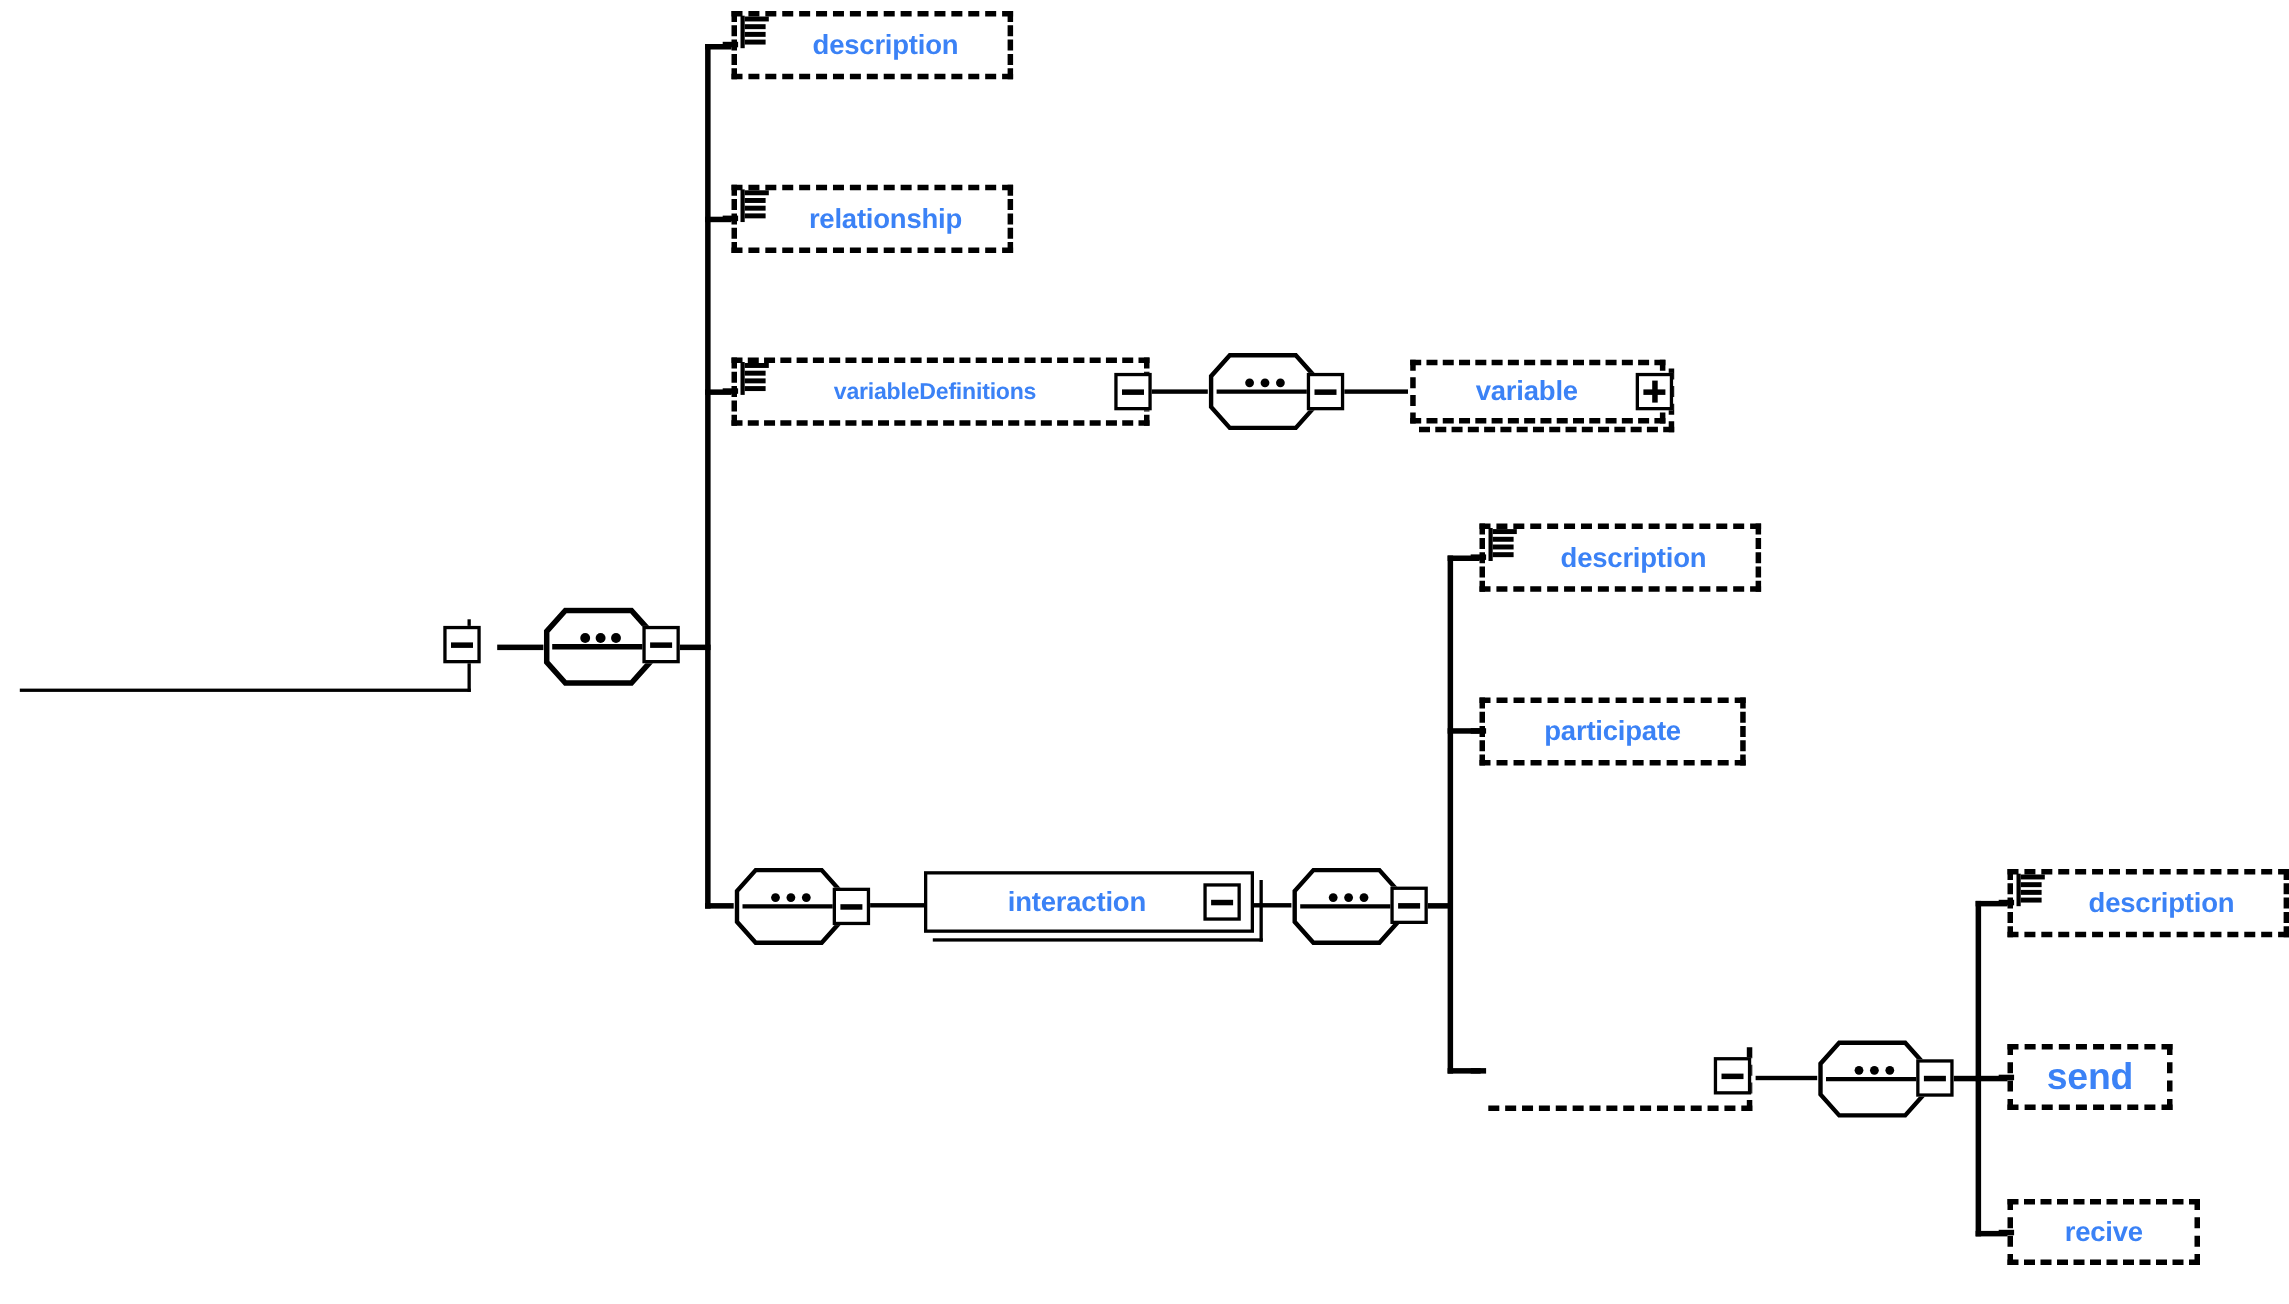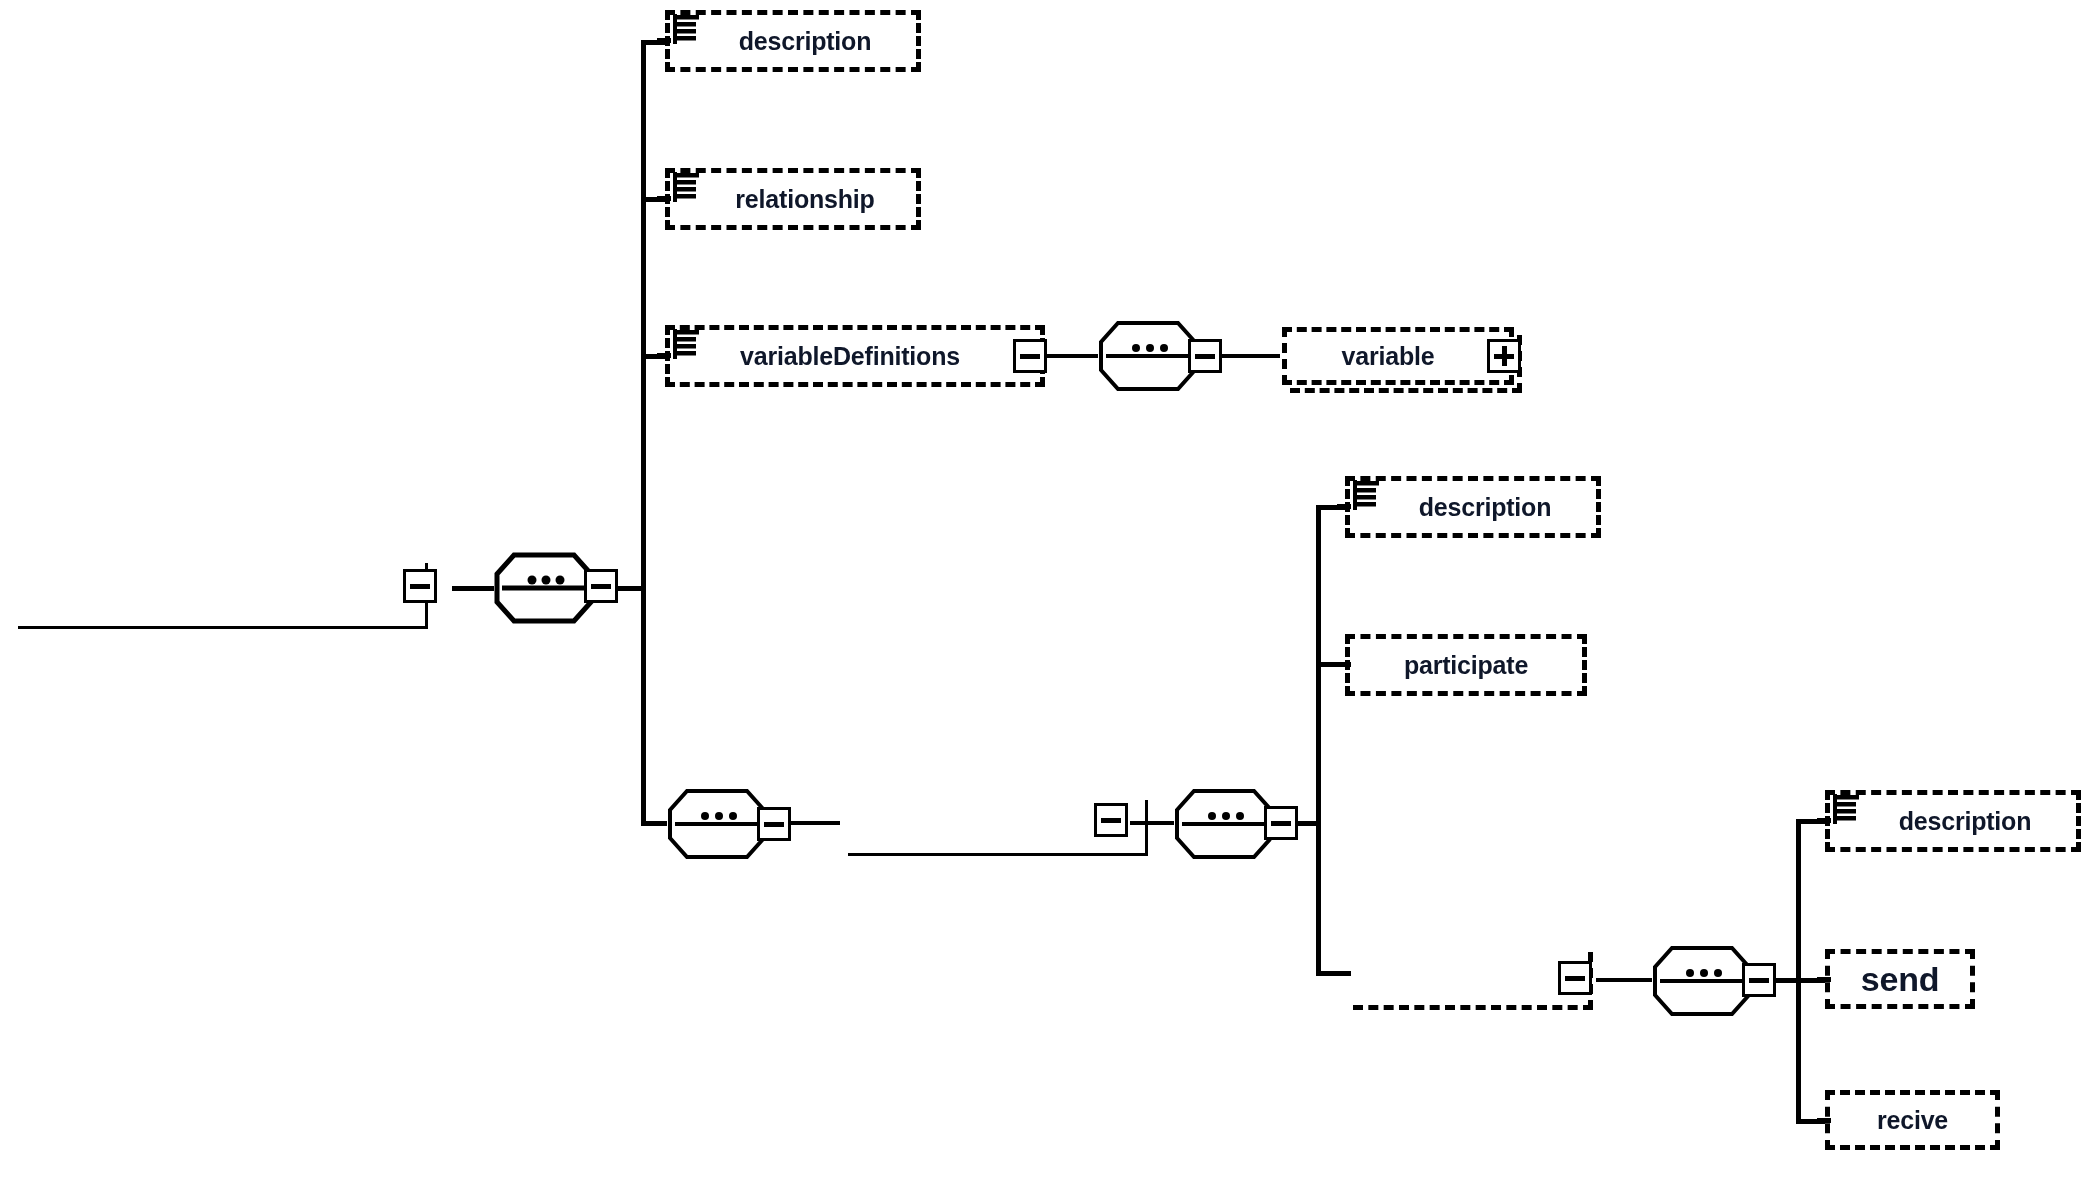--- a/index.html
+++ b/index.html
@@ -26,21 +26,21 @@
   .node {
     position: absolute;
     box-sizing: border-box;
     background: #ffffff;
     display: flex;
     align-items: center;
     justify-content: center;
   }
   .node .node-label {
     font-weight: bold;
-    color: #0f172a;
+    color: #3b82f6;
     letter-spacing: -0.2px;
     white-space: nowrap;
     line-height: 1;
   }
   .node.solid {
     border: 3px solid #000000;
   }
   .node.dashed {
     border: 5px dashed #000000;
   }
@@ -185,21 +185,21 @@
     <svg width="26" height="30" viewBox="0 0 26 30">
       <rect x="0" y="0" width="4" height="30" fill="#000000"></rect>
       <rect x="4" y="1" width="22" height="4.5" fill="#000000"></rect>
       <rect x="4" y="8" width="19" height="4.5" fill="#000000"></rect>
       <rect x="4" y="15" width="19" height="4.5" fill="#000000"></rect>
       <rect x="4" y="22" width="19" height="4.5" fill="#000000"></rect>
     </svg>
   </div>
 
   <div class="node dashed" style="left:665px;top:325px;width:380px;height:62px;">
-    <span class="node-label" style="font-size:25px;margin-left:16px;margin-right:26px;">variableDefinitions</span>
+    <span class="node-label" style="font-size:21px;margin-left:16px;margin-right:26px;">variableDefinitions</span>
   </div>
   <div class="nub" style="left:657px;top:353px;"></div>
   <div class="doc-icon" style="left:673px;top:329px;">
     <svg width="26" height="30" viewBox="0 0 26 30">
       <rect x="0" y="0" width="4" height="30" fill="#000000"></rect>
       <rect x="4" y="1" width="22" height="4.5" fill="#000000"></rect>
       <rect x="4" y="8" width="19" height="4.5" fill="#000000"></rect>
       <rect x="4" y="15" width="19" height="4.5" fill="#000000"></rect>
       <rect x="4" y="22" width="19" height="4.5" fill="#000000"></rect>
     </svg>
@@ -237,20 +237,23 @@
       <circle cx="38" cy="28" r="4" fill="#000000"></circle>
       <circle cx="52" cy="28" r="4" fill="#000000"></circle>
       <circle cx="66" cy="28" r="4" fill="#000000"></circle>
     </svg>
   </div>
   <div class="toggle" style="left:757px;top:807px;">
     <span class="bar-h"></span>
   </div>
 
   <div class="shadow-solid" style="left:848px;top:800px;width:300px;height:56px;"></div>
+  <div class="node solid" style="left:840px;top:792px;width:300px;height:56px;">
+    <span class="node-label" style="font-size:25px;margin-right:22px;">interaction</span>
+  </div>
   <div class="toggle" style="left:1094px;top:803px;">
     <span class="bar-h"></span>
   </div>
 
   <div class="seq" style="left:1174px;top:788px;">
     <svg width="100" height="72" viewBox="0 0 100 72">
       <polygon points="20,3 80,3 97,22 97,50 80,69 20,69 3,50 3,22" fill="#ffffff" stroke="#000000" stroke-width="4"></polygon>
       <line x1="8" y1="36" x2="92" y2="36" stroke="#000000" stroke-width="4"></line>
       <circle cx="38" cy="28" r="4" fill="#000000"></circle>
       <circle cx="52" cy="28" r="4" fill="#000000"></circle>

